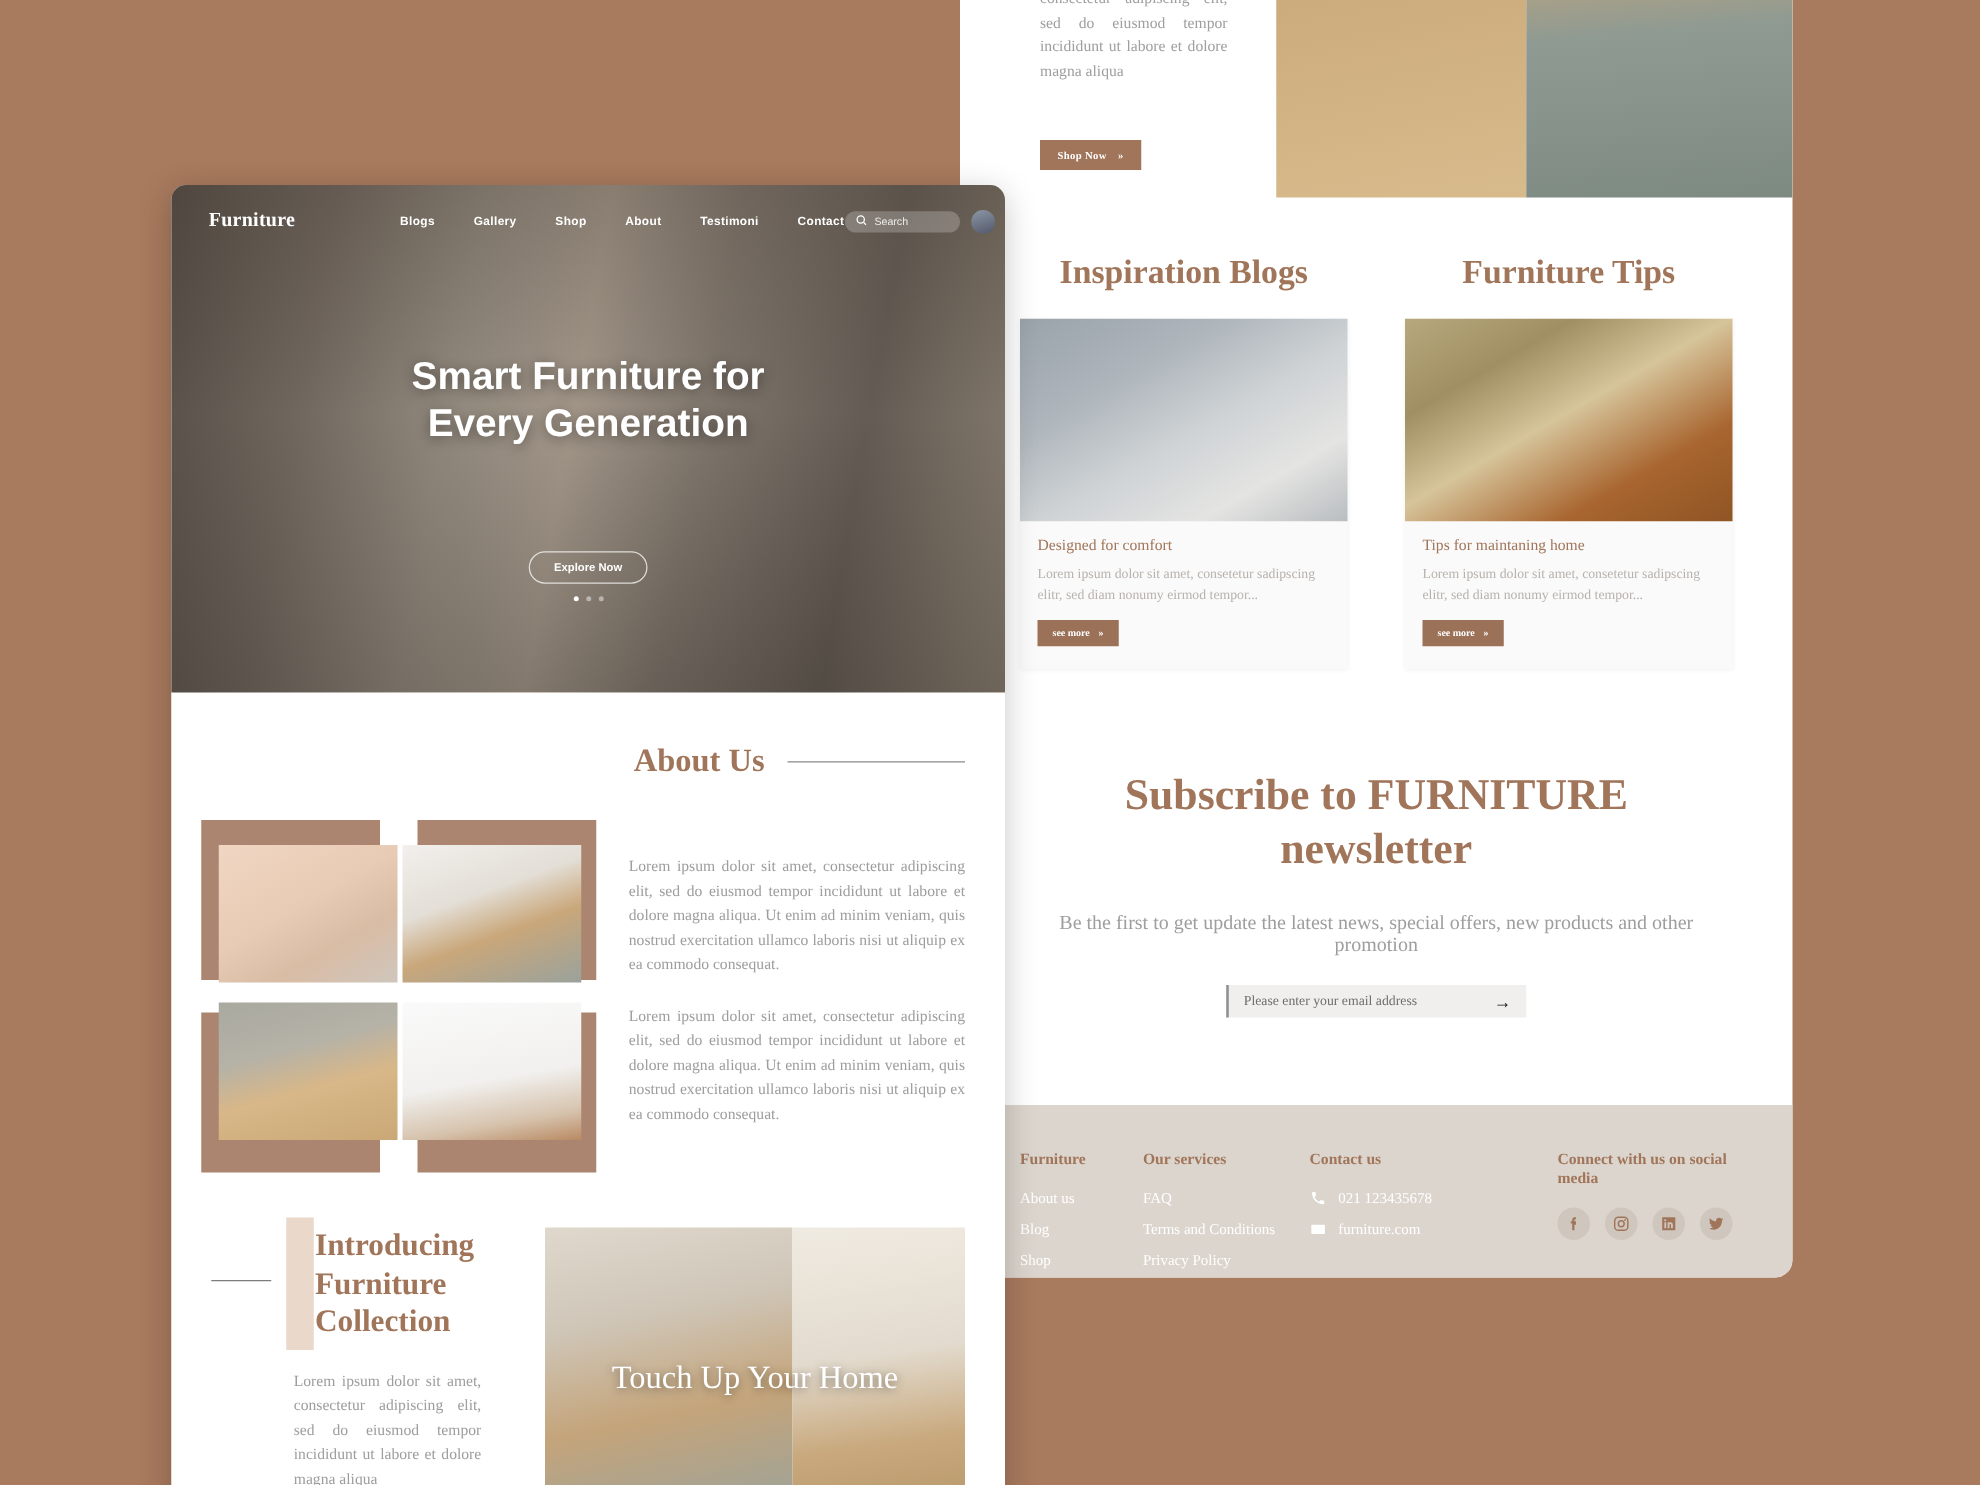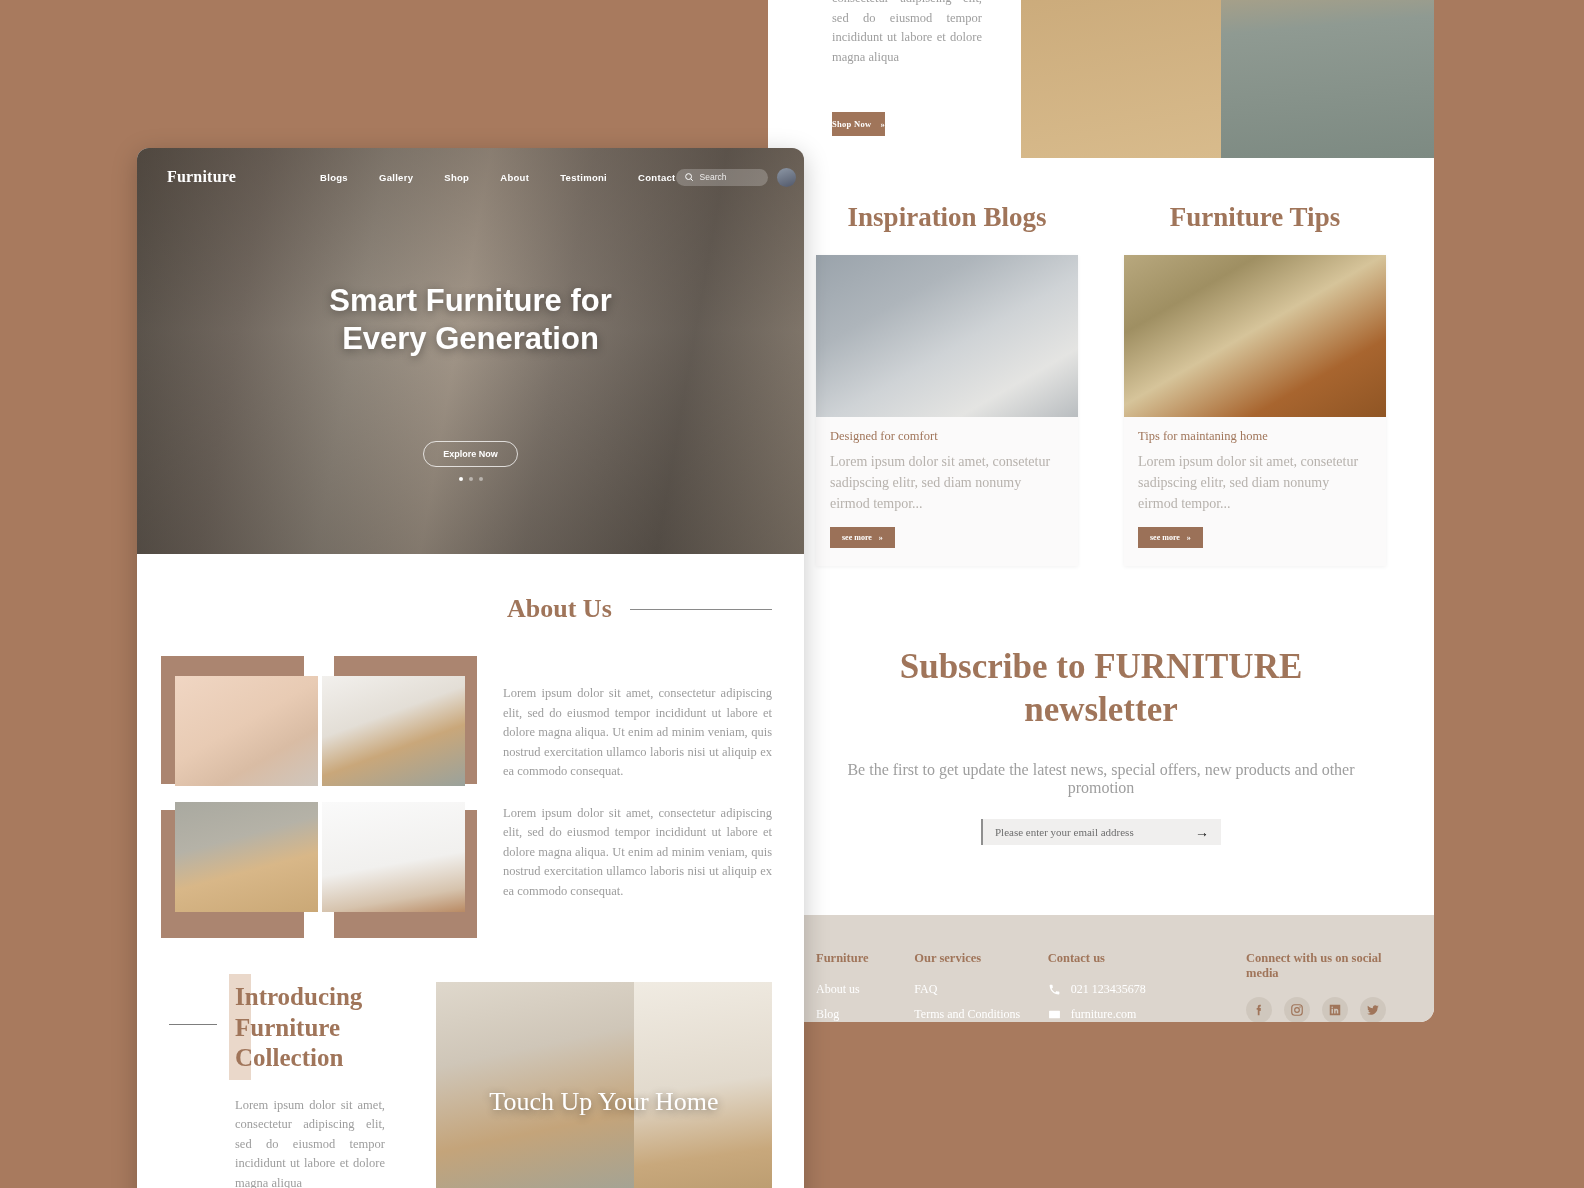--- a/index.html
+++ b/index.html
@@ -26,21 +26,21 @@
     position: absolute; left: 64px; top: 300px; width: 150px;
     font-family: "Liberation Serif", serif;
     font-size: 12.5px; line-height: 1.55; color: #9e9e9e;
     text-align: justify;
   }
   .shop-now-btn {
     position: absolute; left: 64px; top: 442px;
     background: #a0755a; color: #fff; border: none;
     font-family: "Liberation Serif", serif;
     font-size: 8.5px; font-weight: bold;
-    padding: 7px 0; letter-spacing: .3px;
+    padding: 7px 14px; letter-spacing: .3px;
     display: flex; align-items: center; gap: 9px;
     cursor: pointer;
   }
   .rp-hero-imgs {
     position: absolute; left: 253px; top: 0;
     width: 413px; height: 488px; display: flex;
   }
   .rp-img-a { width: 200px; height: 100%; position: relative; overflow: hidden;
     background: linear-gradient(170deg,#b9b0a4 0%,#a8a197 28%,#9d9b92 40%,#c9a878 55%,#d8bb8c 100%); }
   .rp-img-b { width: 213px; height: 100%; position: relative; overflow: hidden;
@@ -58,21 +58,21 @@
   .blog-card-img { height: 162px; width: 100%; }
   .img-bedroom { background: linear-gradient(150deg,#9aa3ab 0%,#aeb5bb 30%,#cfd3d6 55%,#e4e4e2 78%,#b9bdc0 100%); }
   .img-living  { background: linear-gradient(150deg,#b8a87e 0%,#9f8f62 25%,#d6c49a 48%,#a8652f 75%,#8f5524 100%); }
   .blog-card-body { padding: 12px 14px 18px; }
   .blog-card-title {
     font-family: "Liberation Serif", serif;
     font-size: 12.5px; color: #a0755a; margin-bottom: 7px;
   }
   .blog-card-text {
     font-family: "Liberation Serif", serif;
-    font-size: 14px; line-height: 1.5; color: #b7b2ad; margin-bottom: 12px;
+    font-size: 11px; line-height: 1.5; color: #b7b2ad; margin-bottom: 12px;
   }
   .see-more-btn {
     background: #9b7158; color: #fff; border: none;
     font-family: "Liberation Serif", serif;
     font-size: 8px; font-weight: bold;
     padding: 6px 12px; display: inline-flex; align-items: center; gap: 7px;
     cursor: pointer;
   }
 
   .newsletter { text-align: center; margin-top: 80px; padding-bottom: 70px; }
@@ -237,20 +237,21 @@
   .coll-inner { margin-left: 18px; position: relative; }
   .coll-accent {
     position: absolute; left: -6px; top: -8px;
     width: 22px; height: 106px; background: #ead8ca;
   }
   .coll-title {
     position: relative;
     font-family: "Liberation Serif", serif;
     font-size: 25px; font-weight: bold; color: #a0755a;
     line-height: 1.22;
+    margin-left: 17px;
   }
   .coll-text {
     font-family: "Liberation Serif", serif;
     font-size: 12.5px; line-height: 1.56; color: #9d9d9d;
     text-align: justify; margin-top: 22px; width: 150px;
   }
   .coll-imgs { position: relative; flex: 1; height: 300px; display: flex; margin-left: 0; }
   .ci-a { width: 198px; height: 100%;
     background: linear-gradient(168deg,#dfd8cc 0%,#cfc6b8 25%,#c4a47a 50%,#9aa39c 80%,#7f8c84 100%); }
   .ci-b { flex: 1; height: 100%;

